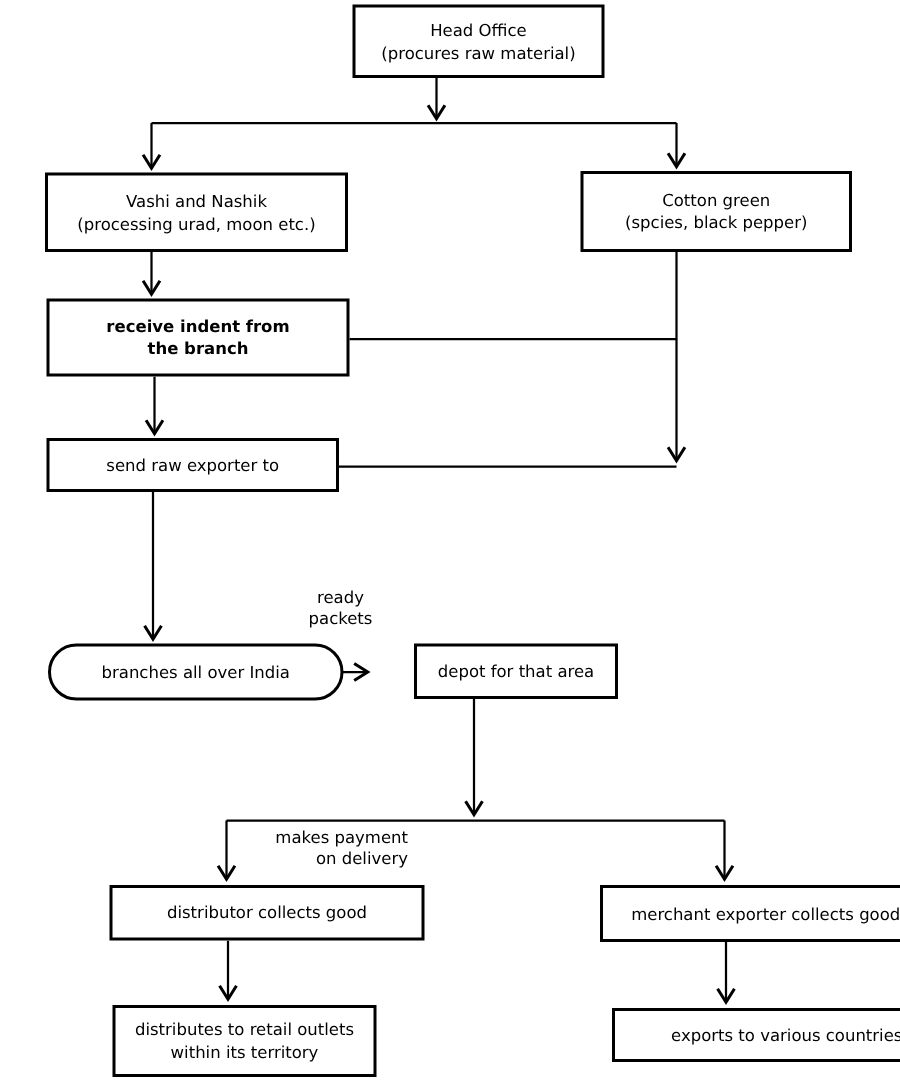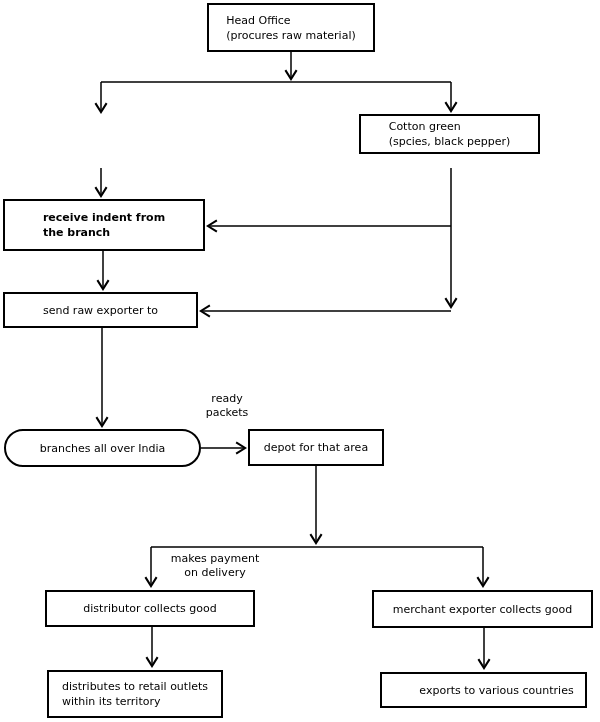--- a/index.html
+++ b/index.html
@@ -24,48 +24,50 @@
     height: 722px;
   }
   .node {
     position: absolute;
     box-sizing: border-box;
     border: 2px solid #000000;
     background: #ffffff;
     display: flex;
     align-items: center;
     justify-content: center;
+    text-align: center;
     font-size: 11px;
     line-height: 15px;
     white-space: pre-line;
     z-index: 2;
+    margin-left: 28px;
   }
   .edge-label {
     position: absolute;
     font-size: 11px;
     line-height: 14px;
     text-align: center;
     white-space: pre-line;
     z-index: 2;
   }
   
   #n-head        { left: 207px; top: 3px;   width: 168px; height: 49px; }
   #n-vashi       { left: 2px;   top: 115px; width: 202px; height: 53px; }
-  #n-cotton      { left: 359px; top: 114px; width: 181px; height: 40px; }
+  #n-cotton      { left: 359px; top: 114px; width: 181px; height: 54px; }
   #n-receive     { left: 3px;   top: 199px; width: 202px; height: 52px; font-weight: bold; }
   #n-send        { left: 3px;   top: 292px; width: 195px; height: 36px; }
   #n-branches    { left: 4px;   top: 429px; width: 197px; height: 38px; border-radius: 19px; }
   #n-depot       { left: 248px; top: 429px; width: 136px; height: 37px; }
   #n-distributor { left: 45px;  top: 590px; width: 210px; height: 37px; }
   #n-merchant    { left: 372px; top: 590px; width: 221px; height: 38px; }
   #n-retail      { left: 47px;  top: 670px; width: 176px; height: 48px; }
   #n-exports     { left: 380px; top: 672px; width: 207px; height: 36px; padding-left: 26px; }
   
   #lbl-ready   { left: 190px; top: 392px; width: 74px;  }
-  #lbl-payment { left: 158px; top: 552px; width: 114px; }
+  #lbl-payment { left: 158px; top: 552px; width: 114px; text-align: right; }
 </style>
 </head>
 <body>
 
 <div id="canvas">
 
   <svg id="wires" viewBox="0 0 600 722" xmlns="http://www.w3.org/2000/svg">
     <defs>
       <marker id="vee" viewBox="0 0 12 12" refX="9" refY="6" markerWidth="9" markerHeight="9" orient="auto-start-reverse">
         <path d="M 2 1 L 10 6 L 2 11" fill="none" stroke="#000000" stroke-width="1.8"></path>
@@ -94,20 +96,22 @@
       <path d="M483,547 L483,585" marker-end="url(#vee)"></path>
 
       <path d="M152,627 L152,665" marker-end="url(#vee)"></path>
       <path d="M484,628 L484,667" marker-end="url(#vee)"></path>
     </g>
   </svg>
 
   <div class="node" id="n-head">Head Office
 (procures raw material)</div>
 
+  <div class="node" id="n-vashi">Vashi and Nashik
+(processing urad, moon etc.)</div>
 
   <div class="node" id="n-cotton">Cotton green
 (spcies, black pepper)</div>
 
   <div class="node" id="n-receive">receive indent from
 the branch</div>
 
   <div class="node" id="n-send">send raw exporter to</div>
 
   <div class="node" id="n-branches">branches all over India</div>

